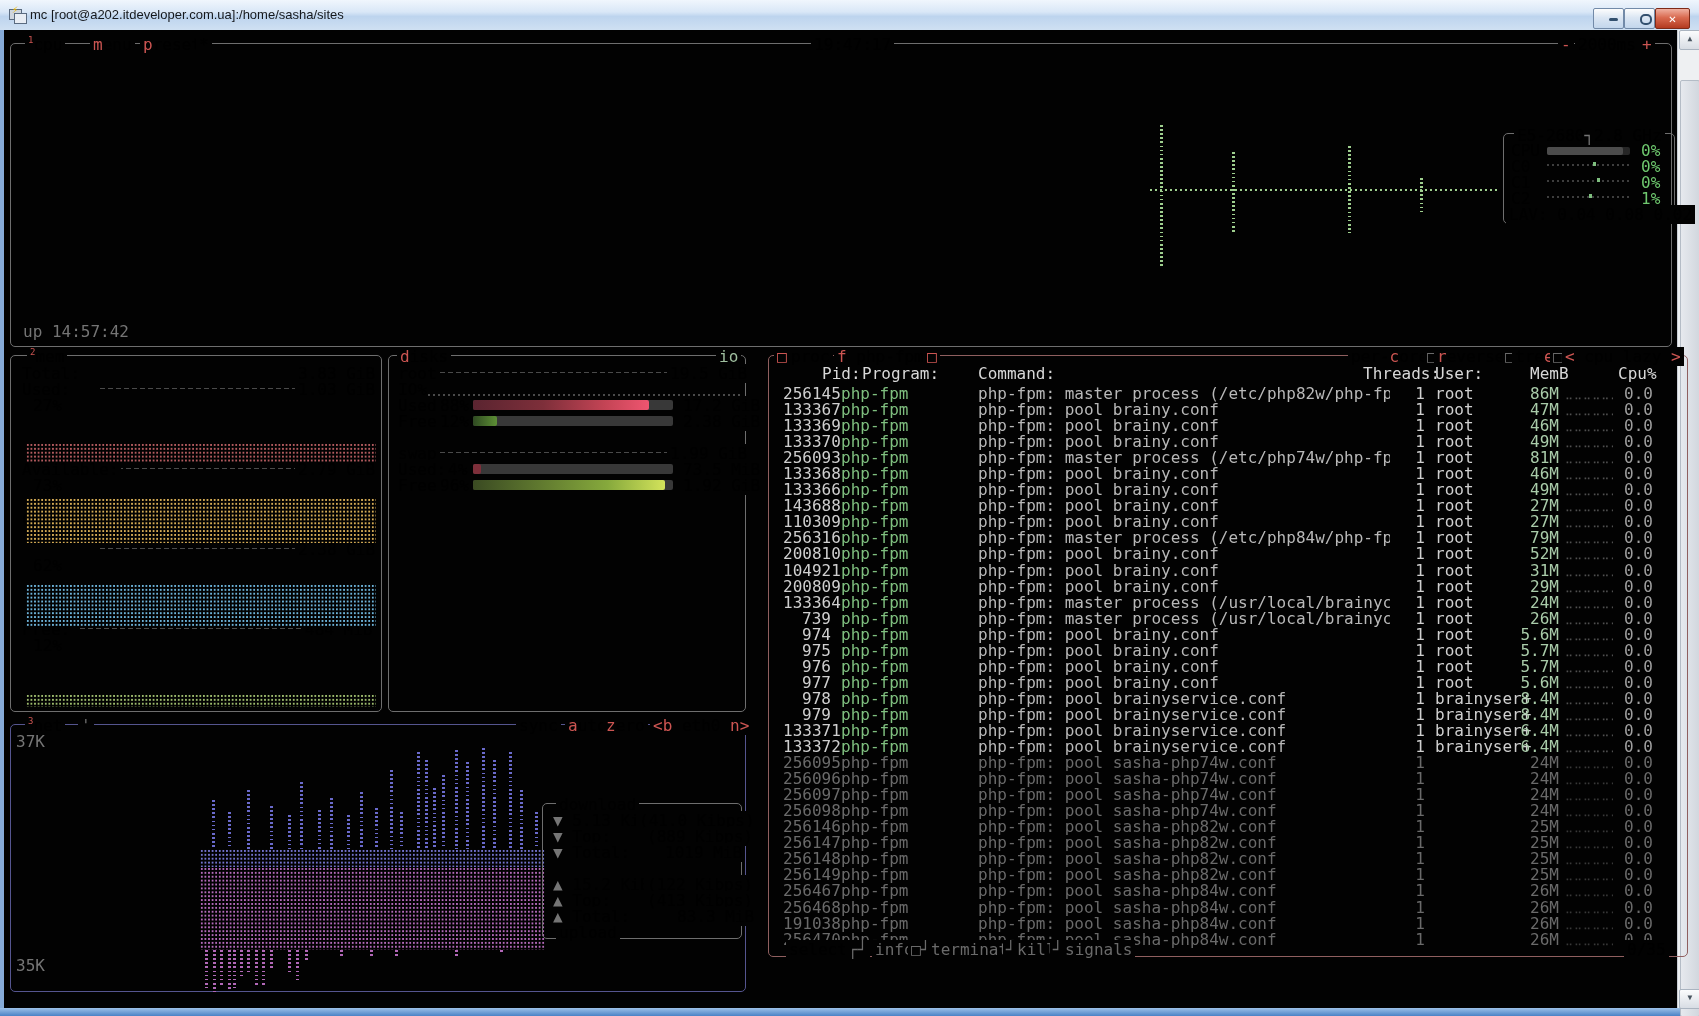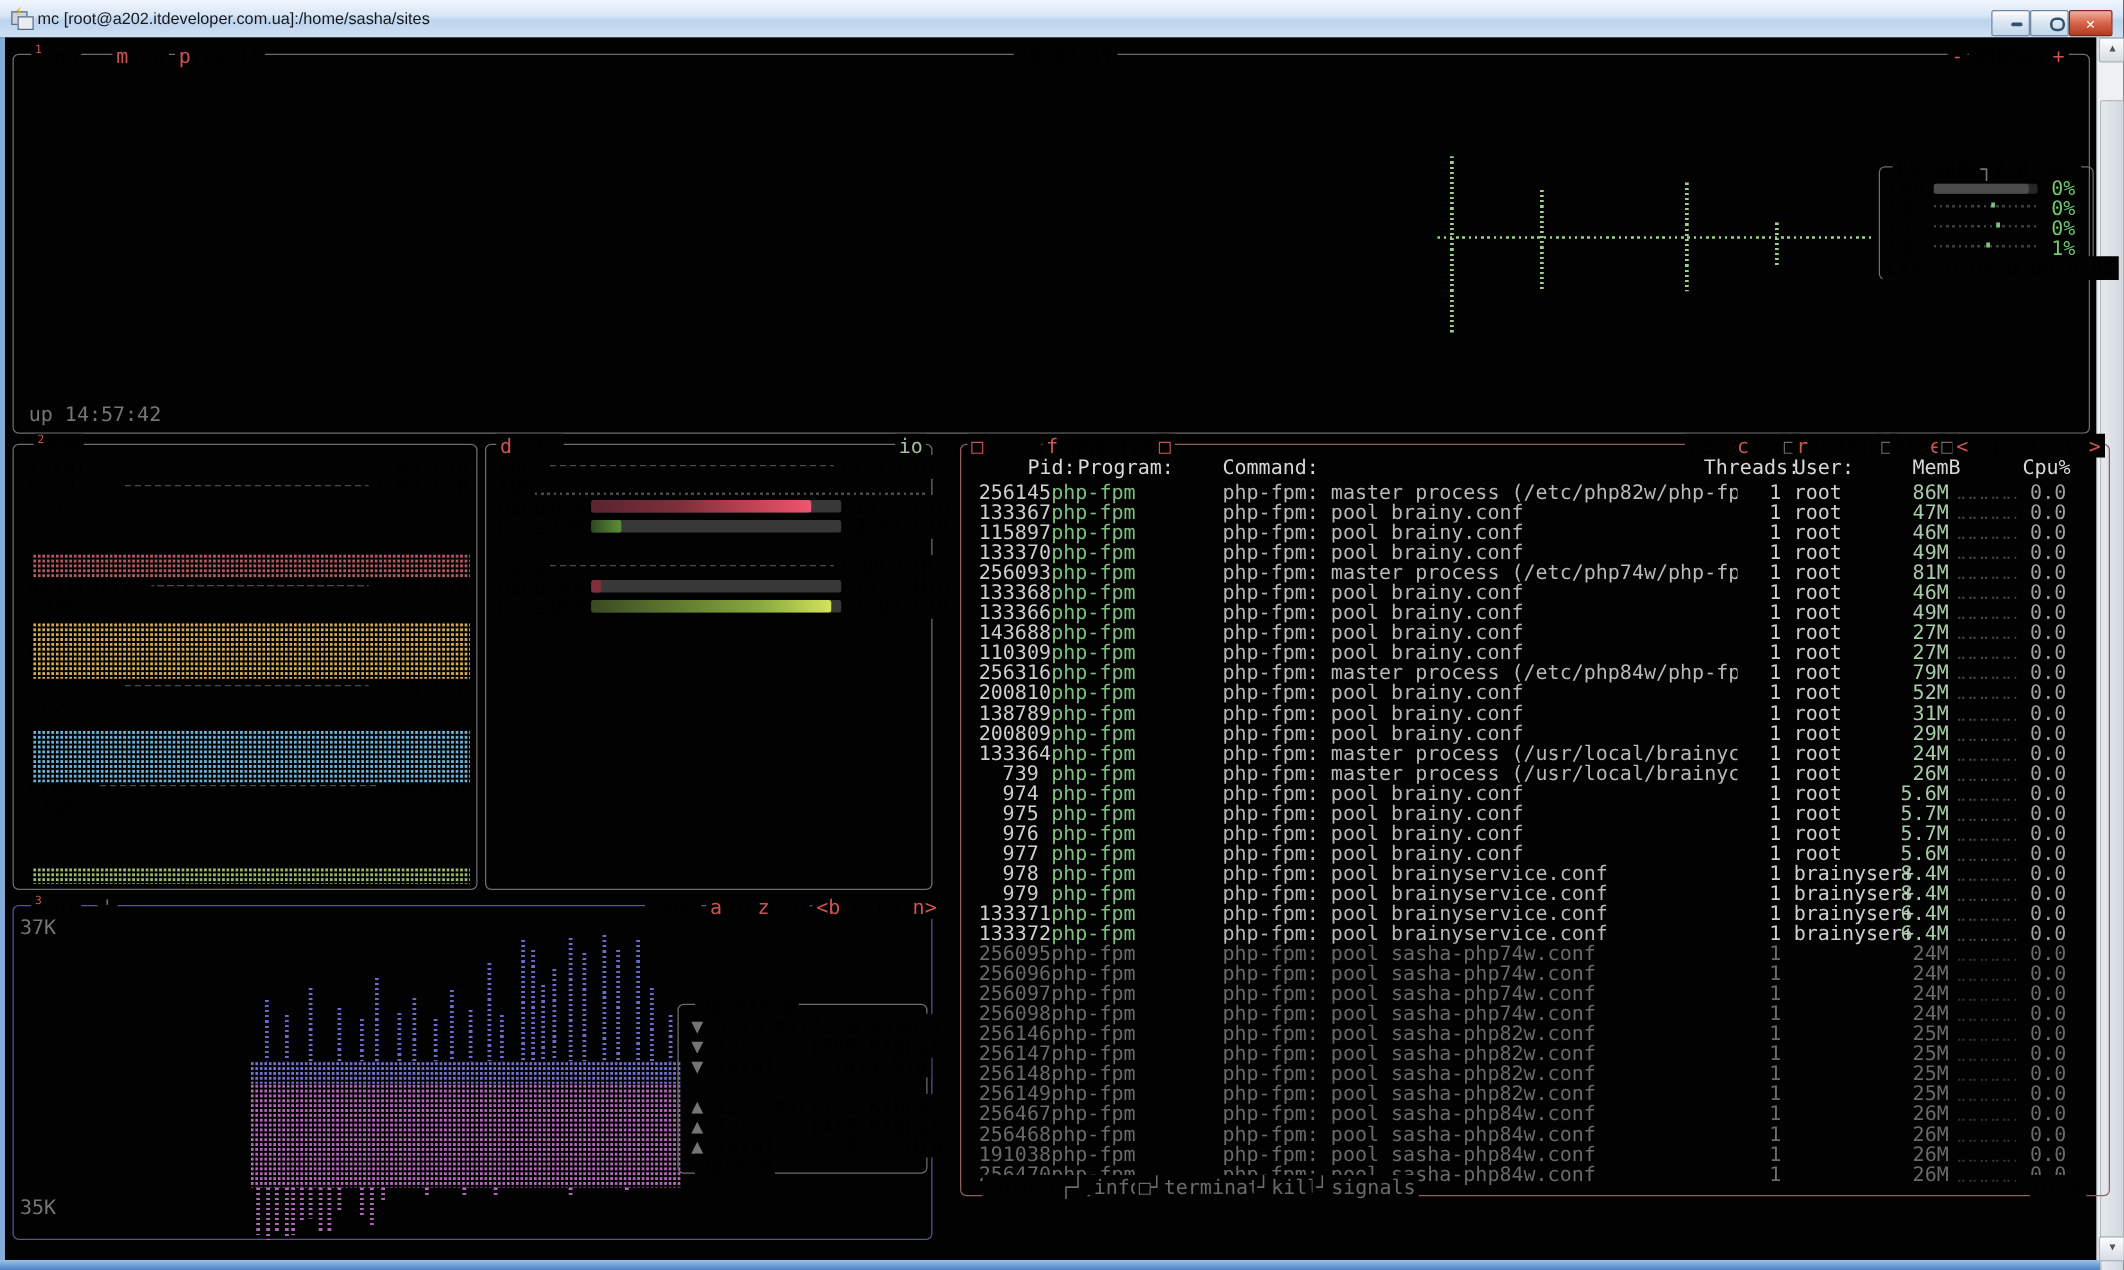--- a/index.html
+++ b/index.html
@@ -296,30 +296,30 @@
   <div class="hdr" style="left:862px;top:364px;">Program:</div>
   <div class="hdr" style="left:978px;top:364px;">Command:</div>
   <div class="hdr" style="left:1363px;top:364px;">Threads:</div>
   <div class="hdr" style="left:1435px;top:364px;">User:</div>
   <div class="hdr" style="left:1530px;top:364px;">MemB</div>
   <div class="hdr" style="left:1618px;top:364px;">Cpu%</div>
 
   <div id="proc-rows">
       <div class="prow"><span class="c-pid">256145</span><span class="c-prog">php-fpm</span><span class="c-cmd">php-fpm: master process (/etc/php82w/php-fpm.sasha.</span><span class="c-thr">1</span><span class="c-user">root</span><span class="c-mem">86M</span><span class="c-dots">⣀⣀⣀⣀⣀⣀</span><span class="c-cpu">0.0</span></div>
       <div class="prow"><span class="c-pid">133367</span><span class="c-prog">php-fpm</span><span class="c-cmd">php-fpm: pool brainy.conf</span><span class="c-thr">1</span><span class="c-user">root</span><span class="c-mem">47M</span><span class="c-dots">⣀⣀⣀⣀⣀⣀</span><span class="c-cpu">0.0</span></div>
-      <div class="prow"><span class="c-pid">115897</span><span class="c-prog">php-fpm</span><span class="c-cmd">php-fpm: pool brainy.conf</span><span class="c-thr">1</span><span class="c-user">root</span><span class="c-mem">46M</span><span class="c-dots">⣀⣀⣀⣀⣀⣀</span><span class="c-cpu">0.0</span></div>
+      <div class="prow"><span class="c-pid">133369</span><span class="c-prog">php-fpm</span><span class="c-cmd">php-fpm: pool brainy.conf</span><span class="c-thr">1</span><span class="c-user">root</span><span class="c-mem">46M</span><span class="c-dots">⣀⣀⣀⣀⣀⣀</span><span class="c-cpu">0.0</span></div>
       <div class="prow"><span class="c-pid">133370</span><span class="c-prog">php-fpm</span><span class="c-cmd">php-fpm: pool brainy.conf</span><span class="c-thr">1</span><span class="c-user">root</span><span class="c-mem">49M</span><span class="c-dots">⣀⣀⣀⣀⣀⣀</span><span class="c-cpu">0.0</span></div>
       <div class="prow"><span class="c-pid">256093</span><span class="c-prog">php-fpm</span><span class="c-cmd">php-fpm: master process (/etc/php74w/php-fpm.sasha.</span><span class="c-thr">1</span><span class="c-user">root</span><span class="c-mem">81M</span><span class="c-dots">⣀⣀⣀⣀⣀⣀</span><span class="c-cpu">0.0</span></div>
       <div class="prow"><span class="c-pid">133368</span><span class="c-prog">php-fpm</span><span class="c-cmd">php-fpm: pool brainy.conf</span><span class="c-thr">1</span><span class="c-user">root</span><span class="c-mem">46M</span><span class="c-dots">⣀⣀⣀⣀⣀⣀</span><span class="c-cpu">0.0</span></div>
       <div class="prow"><span class="c-pid">133366</span><span class="c-prog">php-fpm</span><span class="c-cmd">php-fpm: pool brainy.conf</span><span class="c-thr">1</span><span class="c-user">root</span><span class="c-mem">49M</span><span class="c-dots">⣀⣀⣀⣀⣀⣀</span><span class="c-cpu">0.0</span></div>
       <div class="prow"><span class="c-pid">143688</span><span class="c-prog">php-fpm</span><span class="c-cmd">php-fpm: pool brainy.conf</span><span class="c-thr">1</span><span class="c-user">root</span><span class="c-mem">27M</span><span class="c-dots">⣀⣀⣀⣀⣀⣀</span><span class="c-cpu">0.0</span></div>
       <div class="prow"><span class="c-pid">110309</span><span class="c-prog">php-fpm</span><span class="c-cmd">php-fpm: pool brainy.conf</span><span class="c-thr">1</span><span class="c-user">root</span><span class="c-mem">27M</span><span class="c-dots">⣀⣀⣀⣀⣀⣀</span><span class="c-cpu">0.0</span></div>
       <div class="prow"><span class="c-pid">256316</span><span class="c-prog">php-fpm</span><span class="c-cmd">php-fpm: master process (/etc/php84w/php-fpm.sasha.</span><span class="c-thr">1</span><span class="c-user">root</span><span class="c-mem">79M</span><span class="c-dots">⣀⣀⣀⣀⣀⣀</span><span class="c-cpu">0.0</span></div>
       <div class="prow"><span class="c-pid">200810</span><span class="c-prog">php-fpm</span><span class="c-cmd">php-fpm: pool brainy.conf</span><span class="c-thr">1</span><span class="c-user">root</span><span class="c-mem">52M</span><span class="c-dots">⣀⣀⣀⣀⣀⣀</span><span class="c-cpu">0.0</span></div>
-      <div class="prow"><span class="c-pid">138789</span><span class="c-prog">php-fpm</span><span class="c-cmd">php-fpm: pool brainy.conf</span><span class="c-thr">1</span><span class="c-user">root</span><span class="c-mem">31M</span><span class="c-dots">⣀⣀⣀⣀⣀⣀</span><span class="c-cpu">0.0</span></div>
+      <div class="prow"><span class="c-pid">104921</span><span class="c-prog">php-fpm</span><span class="c-cmd">php-fpm: pool brainy.conf</span><span class="c-thr">1</span><span class="c-user">root</span><span class="c-mem">31M</span><span class="c-dots">⣀⣀⣀⣀⣀⣀</span><span class="c-cpu">0.0</span></div>
       <div class="prow"><span class="c-pid">200809</span><span class="c-prog">php-fpm</span><span class="c-cmd">php-fpm: pool brainy.conf</span><span class="c-thr">1</span><span class="c-user">root</span><span class="c-mem">29M</span><span class="c-dots">⣀⣀⣀⣀⣀⣀</span><span class="c-cpu">0.0</span></div>
       <div class="prow"><span class="c-pid">133364</span><span class="c-prog">php-fpm</span><span class="c-cmd">php-fpm: master process (/usr/local/brainycp/src/co</span><span class="c-thr">1</span><span class="c-user">root</span><span class="c-mem">24M</span><span class="c-dots">⣀⣀⣀⣀⣀⣀</span><span class="c-cpu">0.0</span></div>
       <div class="prow"><span class="c-pid">739</span><span class="c-prog">php-fpm</span><span class="c-cmd">php-fpm: master process (/usr/local/brainycp/src/co</span><span class="c-thr">1</span><span class="c-user">root</span><span class="c-mem">26M</span><span class="c-dots">⣀⣀⣀⣀⣀⣀</span><span class="c-cpu">0.0</span></div>
       <div class="prow"><span class="c-pid">974</span><span class="c-prog">php-fpm</span><span class="c-cmd">php-fpm: pool brainy.conf</span><span class="c-thr">1</span><span class="c-user">root</span><span class="c-mem">5.6M</span><span class="c-dots">⣀⣀⣀⣀⣀⣀</span><span class="c-cpu">0.0</span></div>
       <div class="prow"><span class="c-pid">975</span><span class="c-prog">php-fpm</span><span class="c-cmd">php-fpm: pool brainy.conf</span><span class="c-thr">1</span><span class="c-user">root</span><span class="c-mem">5.7M</span><span class="c-dots">⣀⣀⣀⣀⣀⣀</span><span class="c-cpu">0.0</span></div>
       <div class="prow"><span class="c-pid">976</span><span class="c-prog">php-fpm</span><span class="c-cmd">php-fpm: pool brainy.conf</span><span class="c-thr">1</span><span class="c-user">root</span><span class="c-mem">5.7M</span><span class="c-dots">⣀⣀⣀⣀⣀⣀</span><span class="c-cpu">0.0</span></div>
       <div class="prow"><span class="c-pid">977</span><span class="c-prog">php-fpm</span><span class="c-cmd">php-fpm: pool brainy.conf</span><span class="c-thr">1</span><span class="c-user">root</span><span class="c-mem">5.6M</span><span class="c-dots">⣀⣀⣀⣀⣀⣀</span><span class="c-cpu">0.0</span></div>
       <div class="prow"><span class="c-pid">978</span><span class="c-prog">php-fpm</span><span class="c-cmd">php-fpm: pool brainyservice.conf</span><span class="c-thr">1</span><span class="c-user">brainyser+</span><span class="c-mem">8.4M</span><span class="c-dots">⣀⣀⣀⣀⣀⣀</span><span class="c-cpu">0.0</span></div>
       <div class="prow"><span class="c-pid">979</span><span class="c-prog">php-fpm</span><span class="c-cmd">php-fpm: pool brainyservice.conf</span><span class="c-thr">1</span><span class="c-user">brainyser+</span><span class="c-mem">8.4M</span><span class="c-dots">⣀⣀⣀⣀⣀⣀</span><span class="c-cpu">0.0</span></div>
       <div class="prow"><span class="c-pid">133371</span><span class="c-prog">php-fpm</span><span class="c-cmd">php-fpm: pool brainyservice.conf</span><span class="c-thr">1</span><span class="c-user">brainyser+</span><span class="c-mem">6.4M</span><span class="c-dots">⣀⣀⣀⣀⣀⣀</span><span class="c-cpu">0.0</span></div>

